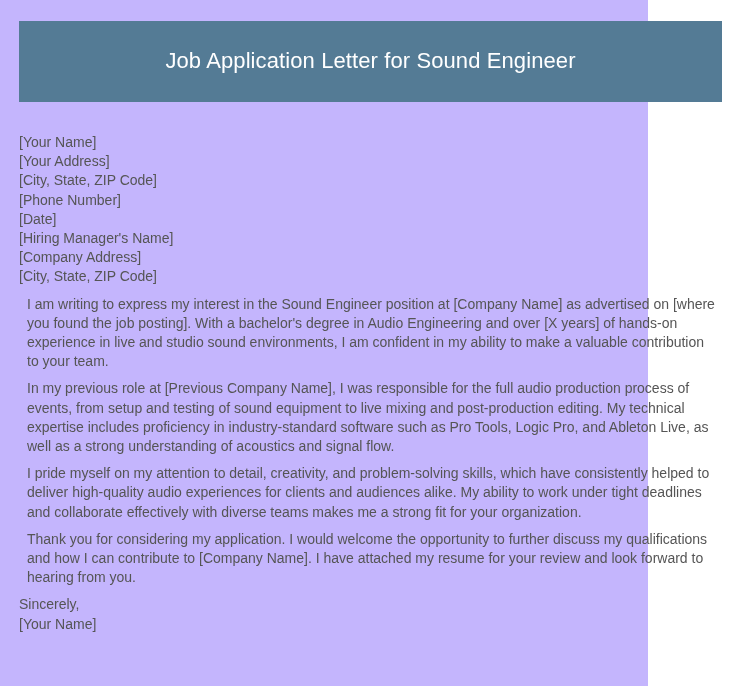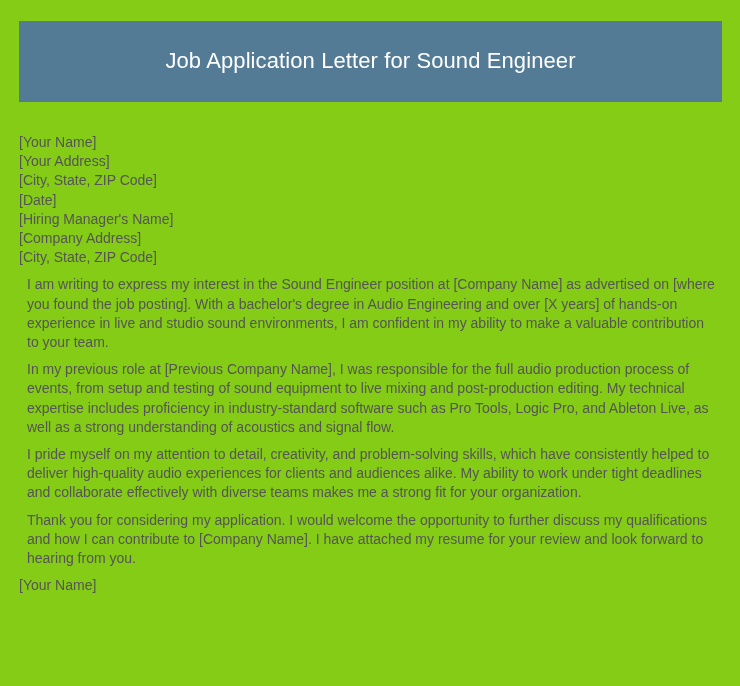--- a/index.html
+++ b/index.html
@@ -9,23 +9,23 @@
   }
   body {
     width: 740px;
     height: 686px;
     background: #ffffff;
     font-family: "Liberation Sans", sans-serif;
     overflow: hidden;
   }
   #document-page {
     position: relative;
-    width: 740px;
+    width: 648px;
     height: 686px;
-    background: #84cc16;
+    background: #c4b5fd;
     box-sizing: border-box;
   }
   #letter-header-banner {
     position: absolute;
     left: 19px;
     top: 21px;
     width: 703px;
     height: 81px;
     background: #547B95;
     display: flex;
@@ -77,33 +77,35 @@
   <div id="letter-header-banner">
     <h1 id="letter-title">Job Application Letter for Sound Engineer</h1>
   </div>
 
   <div id="letter-body">
 
     <div class="block-group">
       <div class="letter-line">[Your Name]</div>
       <div class="letter-line">[Your Address]</div>
       <div class="letter-line">[City, State, ZIP Code]</div>
+      <div class="letter-line">[Phone Number]</div>
       <div class="letter-line">[Date]</div>
     </div>
 
     <div class="block-group">
       <div class="letter-line">[Hiring Manager's Name]</div>
       <div class="letter-line">[Company Address]</div>
       <div class="letter-line">[City, State, ZIP Code]</div>
     </div>
 
 
     <p class="letter-paragraph">I am writing to express my interest in the Sound Engineer position at [Company Name] as advertised on [where you found the job posting]. With a bachelor's degree in Audio Engineering and over [X years] of hands-on experience in live and studio sound environments, I am confident in my ability to make a valuable contribution to your team.</p>
     <p class="letter-paragraph">In my previous role at [Previous Company Name], I was responsible for the full audio production process of events, from setup and testing of sound equipment to live mixing and post-production editing. My technical expertise includes proficiency in industry-standard software such as Pro Tools, Logic Pro, and Ableton Live, as well as a strong understanding of acoustics and signal flow.</p>
     <p class="letter-paragraph">I pride myself on my attention to detail, creativity, and problem-solving skills, which have consistently helped to deliver high-quality audio experiences for clients and audiences alike. My ability to work under tight deadlines and collaborate effectively with diverse teams makes me a strong fit for your organization.</p>
     <p class="letter-paragraph">Thank you for considering my application. I would welcome the opportunity to further discuss my qualifications and how I can contribute to [Company Name]. I have attached my resume for your review and look forward to hearing from you.</p>
 
     <div class="block-group">
+      <div class="letter-line">Sincerely,</div>
       <div class="letter-line">[Your Name]</div>
     </div>
 
   </div>
 </div>
 
 </body></html>

